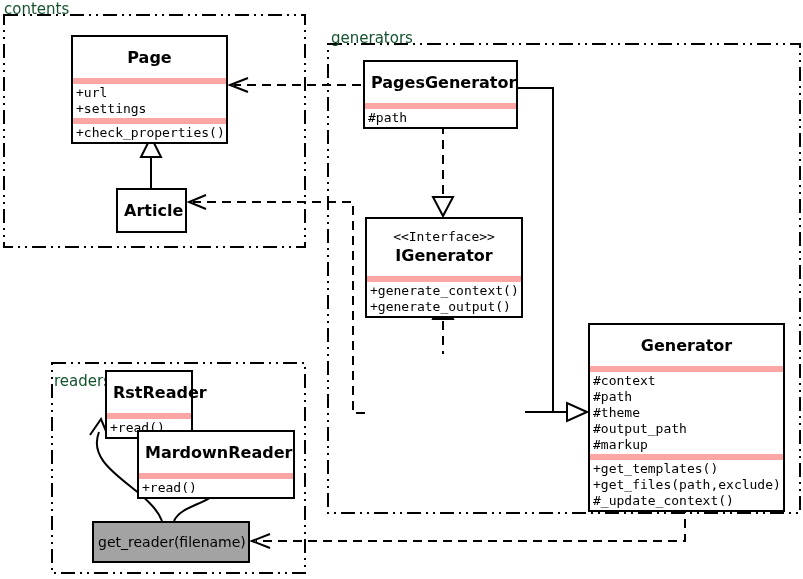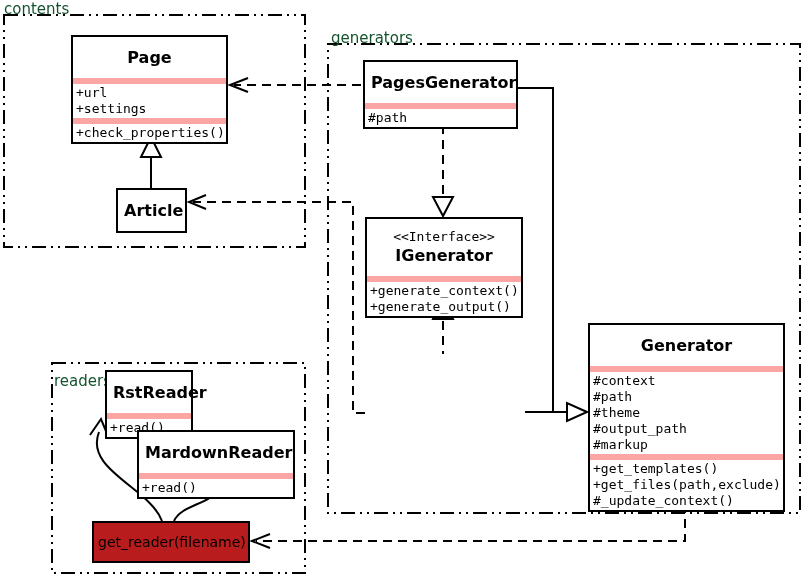--- a/index.html
+++ b/index.html
@@ -20,21 +20,21 @@
   .uml .stereo{
     font:13px/16px "DejaVu Sans Mono",monospace;text-align:center;font-weight:normal;white-space:nowrap;
   }
   .uml .members{
     border-top:6px solid #fca5a5;padding:1px 3px;white-space:nowrap;
   }
   .uml .member{
     font:13px/16px "DejaVu Sans Mono",monospace;white-space:pre;
   }
   .plainbox{
-    position:absolute;background:#b91c1c;border:2px solid #000;box-sizing:border-box;
+    position:absolute;background:#a3a3a3;border:2px solid #000;box-sizing:border-box;
     font:14px/20px "DejaVu Sans",sans-serif;text-align:center;padding:9px 4px;white-space:nowrap;
   }
   svg .ln{stroke:#000;stroke-width:2;fill:none;}
   svg .dash{stroke-dasharray:9,6;}
   svg .tri{fill:#ffffff;stroke:#000;stroke-width:2;}
   svg .pkg{fill:none;stroke:#000;stroke-width:2;stroke-dasharray:14,5,2,5,2,5;}
 </style>
 </head>
 <body>
 

